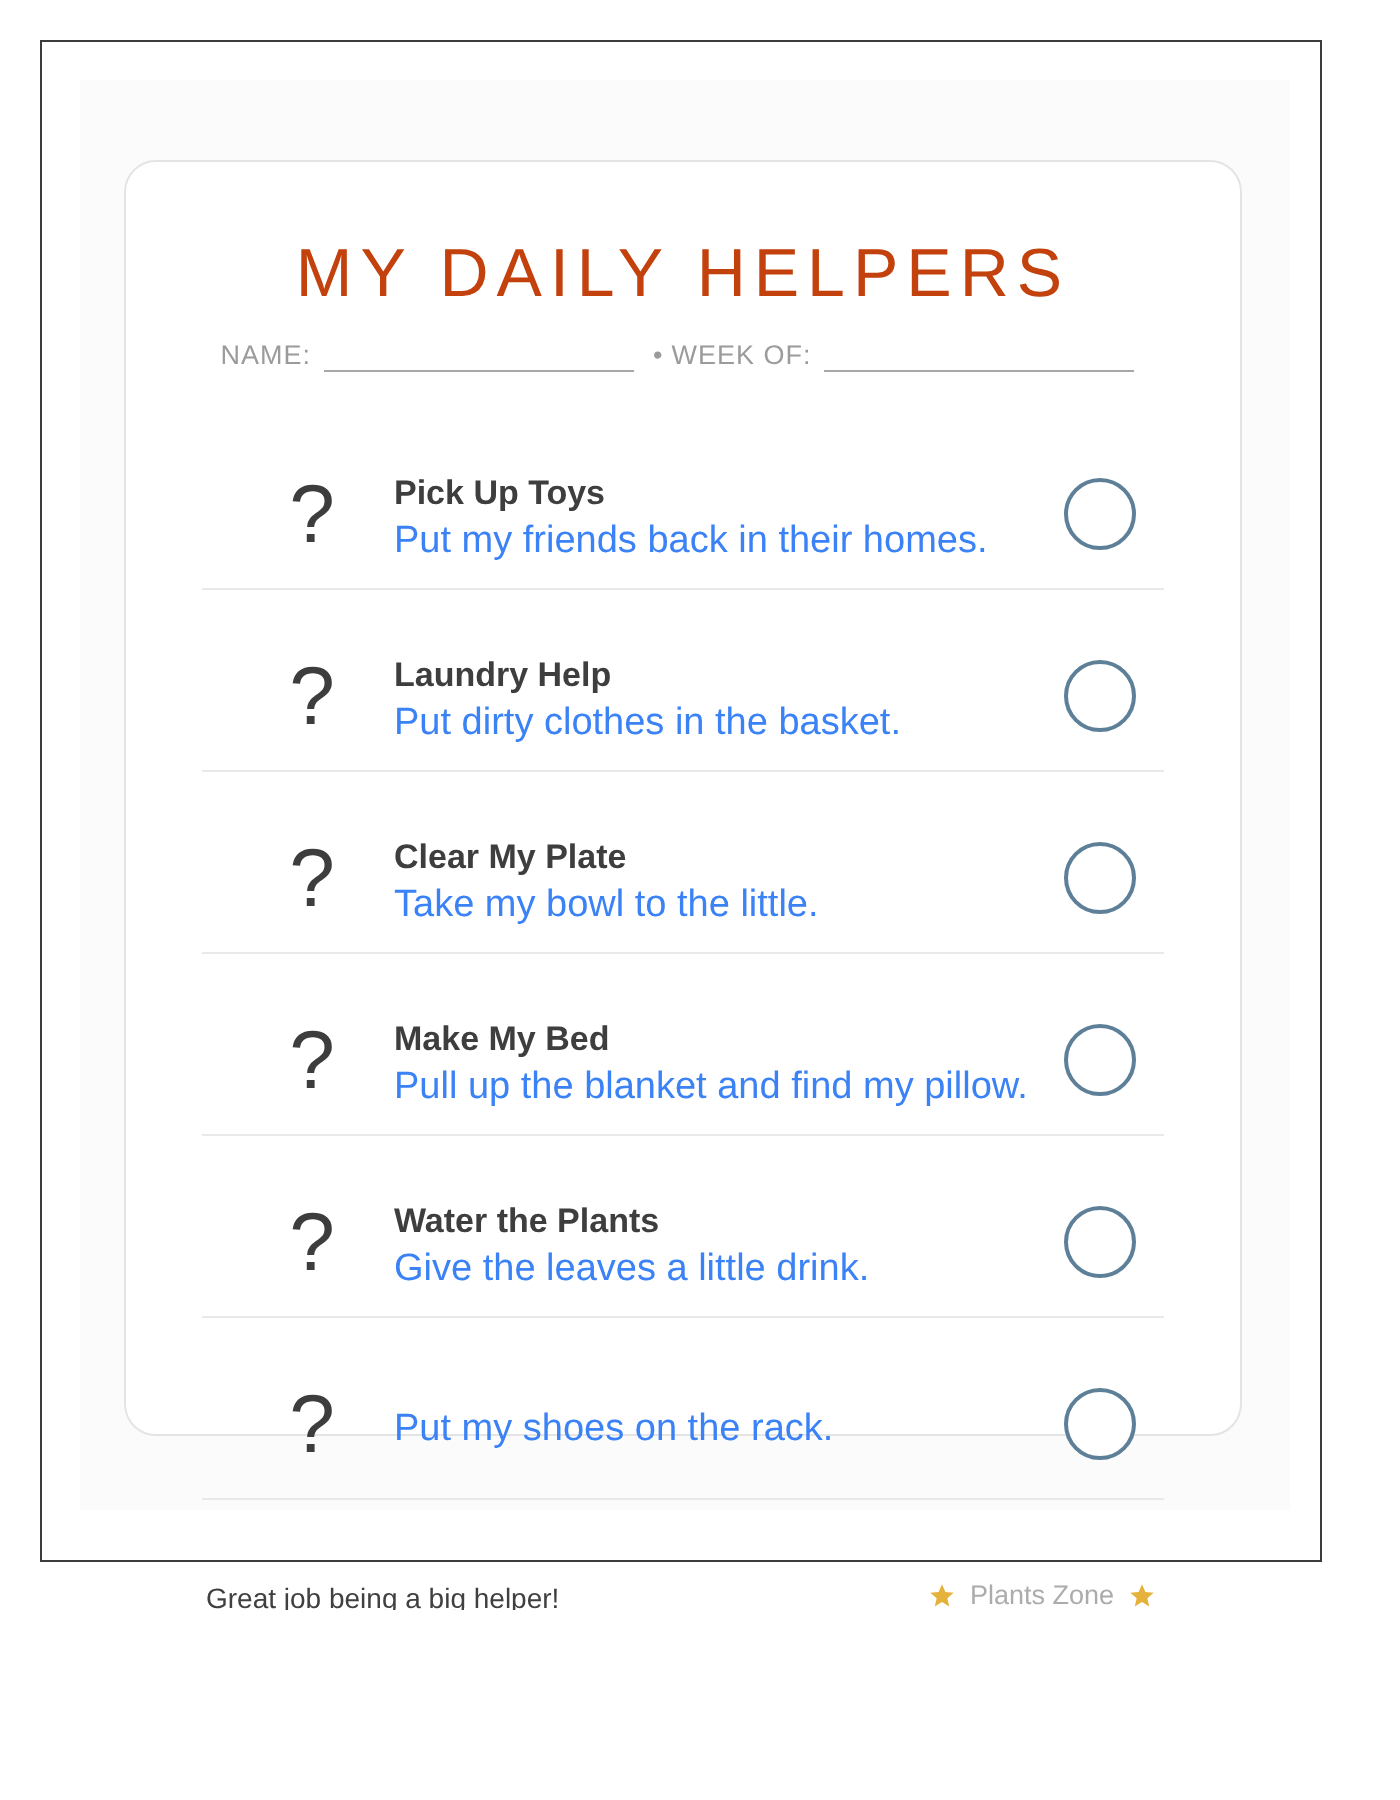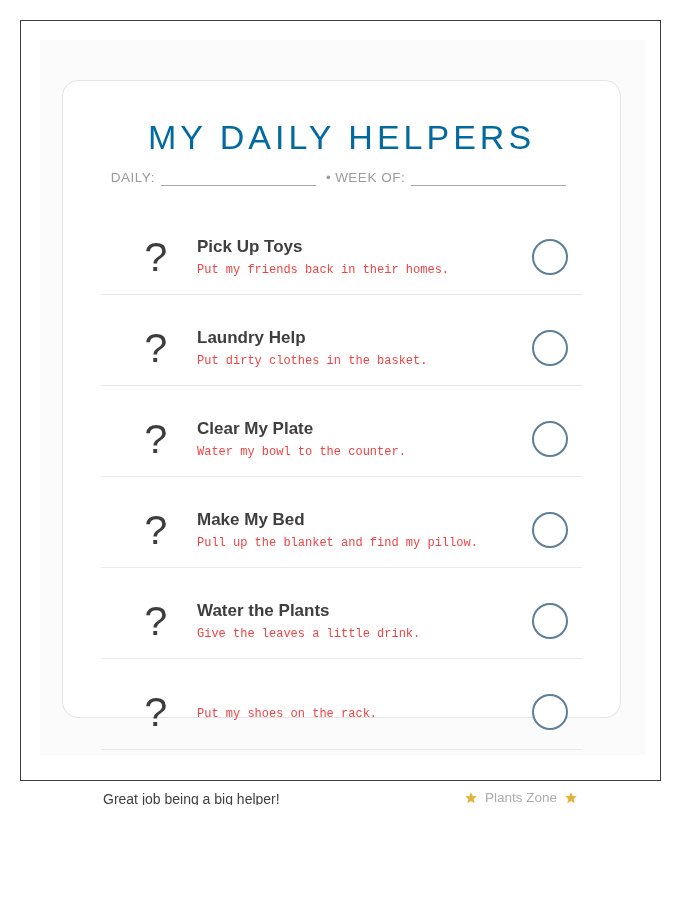--- a/index.html
+++ b/index.html
@@ -41,21 +41,21 @@
     background: #ffffff;
     border: 1px solid #e4e4e4;
     border-radius: 16px;
   }
   .title {
     margin-top: 36px;
     text-align: center;
     font-size: 34px;
     font-weight: 400;
     letter-spacing: 4px;
-    color: #0369a1;
+    color: #c2410c;
     line-height: 40px;
   }
   .meta-row {
     margin-top: 12px;
     display: flex;
     justify-content: center;
     align-items: flex-end;
     font-size: 13.5px;
     color: #9b9b9b;
     letter-spacing: 0.5px;
@@ -87,25 +87,24 @@
     color: #3d3d3d;
   }
   .texts { flex: none; }
   .item-title {
     font-size: 17px;
     font-weight: bold;
     color: #3e3e3e;
     line-height: 21px;
   }
   .item-sub {
-    font-size: 12px;
-    color: #ef4444;
+    font-size: 19px;
+    color: #3b82f6;
     line-height: 17px;
     margin-top: 5px;
-    font-family: Liberation Mono, monospace;
   }
   .circle {
     flex: none;
     margin-left: auto;
     margin-right: 14px;
     width: 36px; height: 36px;
     border: 2.5px solid #5e7f98;
     border-radius: 50%;
     background: #ffffff;
     cursor: pointer;
@@ -136,21 +135,21 @@
   <div class="clip">
 
     <div class="frame"></div>
 
     <div class="sheet">
       <div class="card">
 
         <h1 class="title">MY DAILY HELPERS</h1>
 
         <div class="meta-row">
-          <span>DAILY:</span>
+          <span>NAME:</span>
           <span class="blank-line"></span>
           <span class="meta-sep">•</span>
           <span>WEEK OF:</span>
           <span class="blank-line"></span>
         </div>
 
         <div class="list">
 
           <div class="item">
             <span class="emoji">?</span>
@@ -167,21 +166,21 @@
               <div class="item-title">Laundry Help</div>
               <div class="item-sub">Put dirty clothes in the basket.</div>
             </div>
             <span class="circle"></span>
           </div>
 
           <div class="item">
             <span class="emoji">?</span>
             <div class="texts">
               <div class="item-title">Clear My Plate</div>
-              <div class="item-sub">Water my bowl to the counter.</div>
+              <div class="item-sub">Take my bowl to the little.</div>
             </div>
             <span class="circle"></span>
           </div>
 
           <div class="item">
             <span class="emoji">?</span>
             <div class="texts">
               <div class="item-title">Make My Bed</div>
               <div class="item-sub">Pull up the blanket and find my pillow.</div>
             </div>

